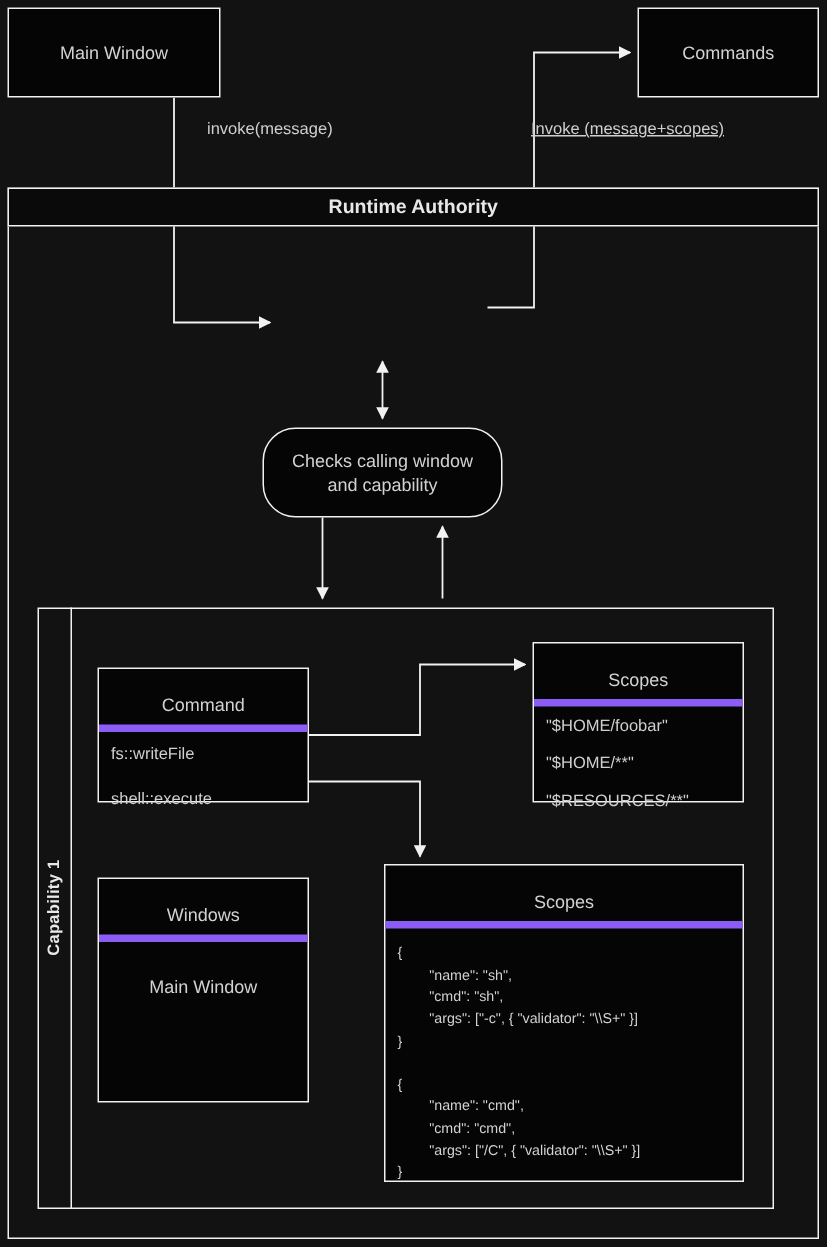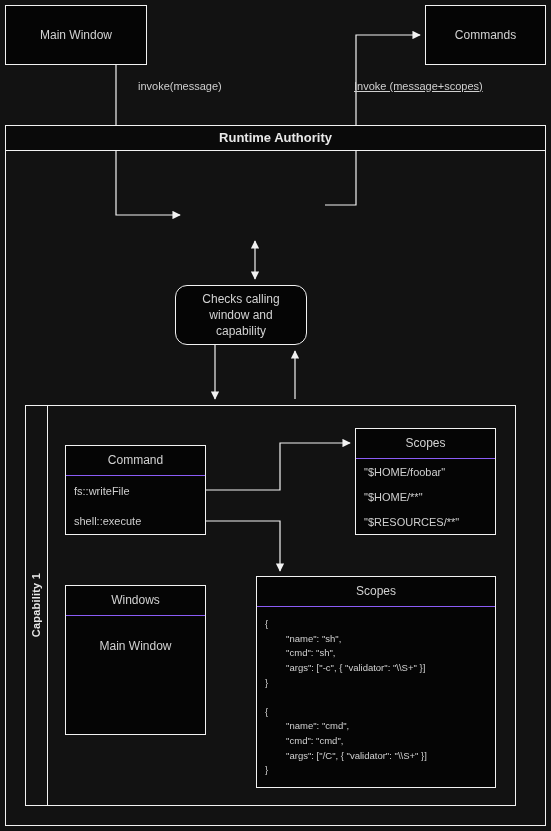--- a/index.html
+++ b/index.html
@@ -21,35 +21,35 @@
 
   
   #runtime-container{position:absolute;left:5px;top:125px;width:541px;height:701px;
        box-sizing:border-box;border:1px solid #f2f2f2;background:transparent;}
   #runtime-band{position:absolute;left:5px;top:125px;width:541px;height:26px;
        box-sizing:border-box;border:1px solid #f2f2f2;background:#0a0a0a;
        display:flex;align-items:center;justify-content:center;}
   #runtime-band .lbl{font-weight:bold;font-size:13px;color:#e8e8e8;}
 
   #ipc-handler{left:185px;top:177px;width:140px;height:58px;}
-  #checks{left:175px;top:285px;width:132px;height:60px;border-radius:12px;padding:0 8px;}
+  #checks{left:175px;top:285px;width:160px;height:60px;border-radius:22px;padding:0 8px;}
 
   
   #capability{position:absolute;left:25px;top:405px;width:491px;height:401px;
        box-sizing:border-box;border:1px solid #f2f2f2;background:transparent;}
   #capability-label{position:absolute;left:25px;top:405px;width:23px;height:401px;
        box-sizing:border-box;border-right:1px solid #f2f2f2;
        display:flex;align-items:center;justify-content:center;}
   #capability-label .lbl{writing-mode:vertical-rl;transform:rotate(180deg);
        font-weight:bold;font-size:11px;color:#e8e8e8;letter-spacing:.2px;}
 
   
   .tbl{position:absolute;box-sizing:border-box;border:1px solid #f2f2f2;background:#050505;}
-  .tbl-head{box-sizing:border-box;border-bottom:1px solid #8b5cf6;
-       display:flex;align-items:center;justify-content:center;height:30px;}
+  .tbl-head{box-sizing:border-box;border-bottom:5px solid #8b5cf6;
+       display:flex;align-items:center;justify-content:center;height:30px;margin-top:12px;}
   .tbl-row{box-sizing:border-box;display:flex;align-items:center;padding-left:8px;}
 
   #commands{left:65px;top:445px;width:141px;height:90px;}
   #commands .tbl-row{height:30px;}
 
   #scopes-paths{left:355px;top:428px;width:141px;height:107px;}
   #scopes-paths .tbl-row{height:25px;}
 
   #windows{left:65px;top:585px;width:141px;height:150px;}
   #windows .w-row{box-sizing:border-box;height:60px;display:flex;align-items:center;

